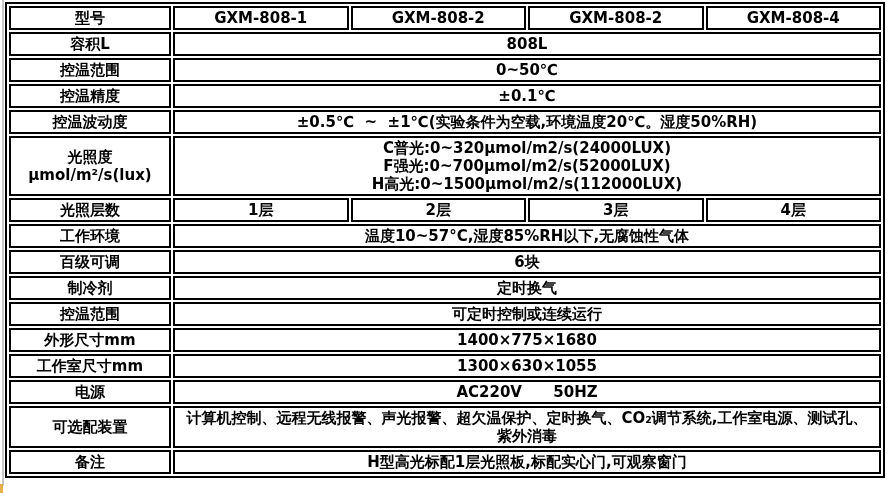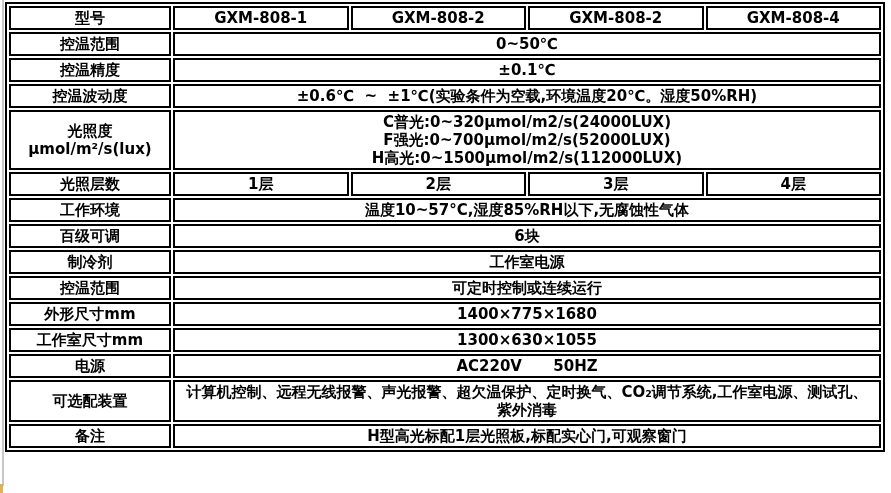--- a/index.html
+++ b/index.html
@@ -68,34 +68,38 @@
 
     <tbody>
         <tr>
       <td>型号</td>
       <td>GXM-808-1</td>
       <td>GXM-808-2</td>
       <td>GXM-808-2</td>
       <td>GXM-808-4</td>
     </tr>
 
+    <tr>
+      <td>容积L</td>
+      <td colspan="4">808L</td>
+    </tr>
 
     <tr>
       <td>控温范围</td>
       <td colspan="4">0~50℃</td>
     </tr>
 
     <tr>
       <td>控温精度</td>
       <td colspan="4">±0.1℃</td>
     </tr>
 
     <tr>
       <td>控温波动度</td>
-      <td colspan="4">±0.6℃  ~  ±1℃(实验条件为空载,环境温度20℃。湿度50%RH)</td>
+      <td colspan="4">±0.5℃  ~  ±1℃(实验条件为空载,环境温度20℃。湿度50%RH)</td>
     </tr>
 
     <tr>
       <td>光照度
 μmol/m²/s(lux)</td>
       <td colspan="4">C普光:0~320μmol/m2/s(24000LUX)
 F强光:0~700μmol/m2/s(52000LUX)
 H高光:0~1500μmol/m2/s(112000LUX)</td>
     </tr>
 
@@ -113,21 +117,21 @@
       <td colspan="4">温度10~57°C,湿度85%RH以下,无腐蚀性气体</td>
     </tr>
 
     <tr>
       <td>百级可调</td>
       <td colspan="4">6块</td>
     </tr>
 
     <tr>
       <td>制冷剂</td>
-      <td colspan="4">工作室电源</td>
+      <td colspan="4">定时换气</td>
     </tr>
 
     <tr>
       <td>控温范围</td>
       <td colspan="4">可定时控制或连续运行</td>
     </tr>
 
     <tr>
       <td>外形尺寸mm</td>
       <td colspan="4">1400×775×1680</td>

